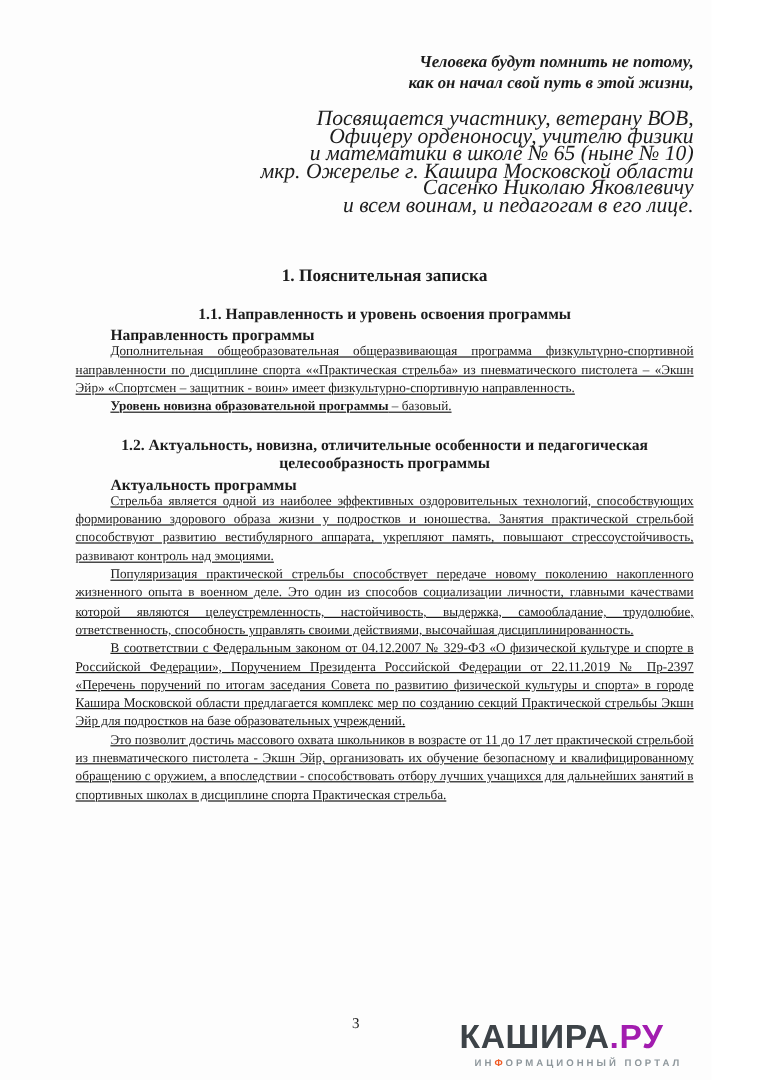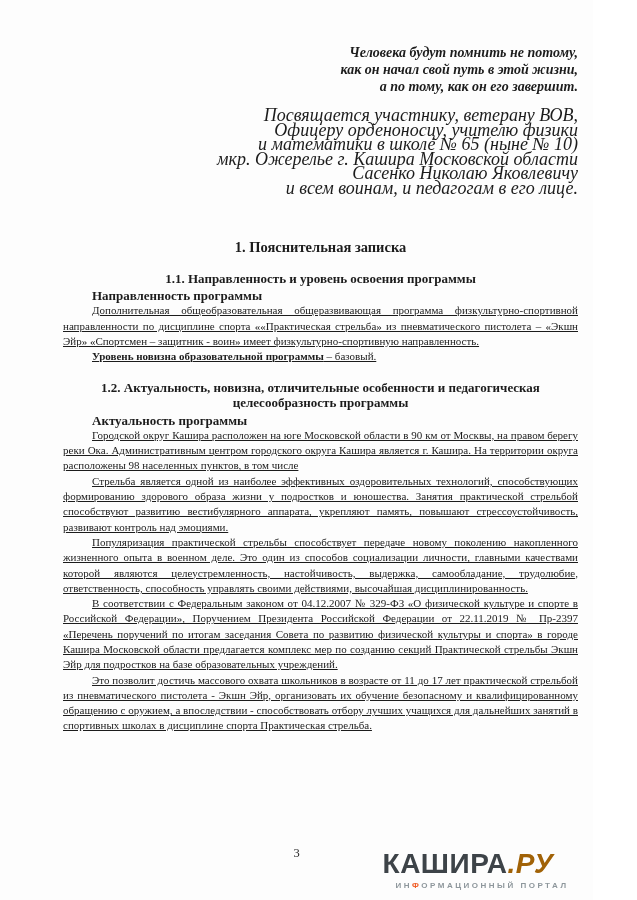--- a/index.html
+++ b/index.html
@@ -96,21 +96,20 @@
 </style>
 </head>
 <body>
 
 <div class="page">
   <div class="content">
 
     <div class="epigraph">
       <div>Человека будут помнить не потому,</div>
       <div>как он начал свой путь в этой жизни,</div>
-      <div>а по тому, как он его завершит.</div>
     </div>
 
     <div class="dedication">
       <div>Посвящается участнику, ветерану ВОВ,</div>
       <div>Офицеру орденоносцу, учителю физики</div>
       <div>и математики в школе № 65 (ныне № 10)</div>
       <div>мкр. Ожерелье г. Кашира Московской области</div>
       <div>Сасенко Николаю Яковлевичу</div>
       <div>и всем воинам, и педагогам в его лице.</div>
     </div>
@@ -122,27 +121,26 @@
     <p class="subheading">Направленность программы</p>
 
     <p class="body-par">Дополнительная общеобразовательная общеразвивающая программа физкультурно-спортивной направленности по дисциплине спорта ««Практическая стрельба» из пневматического пистолета – «Экшн Эйр» «Спортсмен – защитник - воин» имеет физкультурно-спортивную направленность.</p>
 
     <p class="body-par"><span class="bold">Уровень новизна образовательной программы</span><span> – базовый.</span></p>
 
     <h2 class="h-sub">1.2. Актуальность, новизна, отличительные особенности и педагогическая целесообразность программы</h2>
 
     <p class="subheading">Актуальность программы</p>
 
-    <p class="body-par">Городской округ Кашира расположен на юге Московской области в 90 км от Москвы, на правом берегу реки Ока. Административным центром городского округа Кашира является г. Кашира. На территории округа расположены 98 населенных пунктов, в том числе</p>
     <p class="body-par">Стрельба является одной из наиболее эффективных оздоровительных технологий, способствующих формированию здорового образа жизни у подростков и юношества. Занятия практической стрельбой способствуют развитию вестибулярного аппарата, укрепляют память, повышают стрессоустойчивость, развивают контроль над эмоциями.</p>
     <p class="body-par">Популяризация практической стрельбы способствует передаче новому поколению накопленного жизненного опыта в военном деле. Это один из способов социализации личности, главными качествами которой являются целеустремленность, настойчивость, выдержка, самообладание, трудолюбие, ответственность, способность управлять своими действиями, высочайшая дисциплинированность.</p>
     <p class="body-par">В соответствии с Федеральным законом от 04.12.2007 № 329-ФЗ «О физической культуре и спорте в Российской Федерации», Поручением Президента Российской Федерации от 22.11.2019 № Пр-2397 «Перечень поручений по итогам заседания Совета по развитию физической культуры и спорта» в городе Кашира Московской области предлагается комплекс мер по созданию секций Практической стрельбы Экшн Эйр для подростков на базе образовательных учреждений.</p>
     <p class="body-par">Это позволит достичь массового охвата школьников в возрасте от 11 до 17 лет практической стрельбой из пневматического пистолета - Экшн Эйр, организовать их обучение безопасному и квалифицированному обращению с оружием, а впоследствии - способствовать отбору лучших учащихся для дальнейших занятий в спортивных школах в дисциплине спорта Практическая стрельба.</p>
 
   </div>
 
   <div class="page-number">3</div>
 
   <div class="logo">
-    <div class="logo-main"><span id="logo-main-dark" style="color: rgb(61, 67, 72);">КАШИРА</span><span id="logo-main-orange" style="color: #a16207; font-style: italic;">.РУ</span></div>
+    <div class="logo-main"><span id="logo-main-dark" style="color: rgb(61, 67, 72);">КАШИРА</span><span id="logo-main-orange" style="color: #a21caf;">.РУ</span></div>
     <div class="logo-sub"><span id="logo-sub-pre" style="color: rgb(142, 151, 156); padding-left: 28px;">ИН</span><span id="logo-sub-f" style="color: rgb(240, 90, 35);">Ф</span><span id="logo-sub-post" style="color: rgb(142, 151, 156);">ОРМАЦИОННЫЙ ПОРТАЛ</span></div>
   </div>
 </div>
 
 </body></html>

